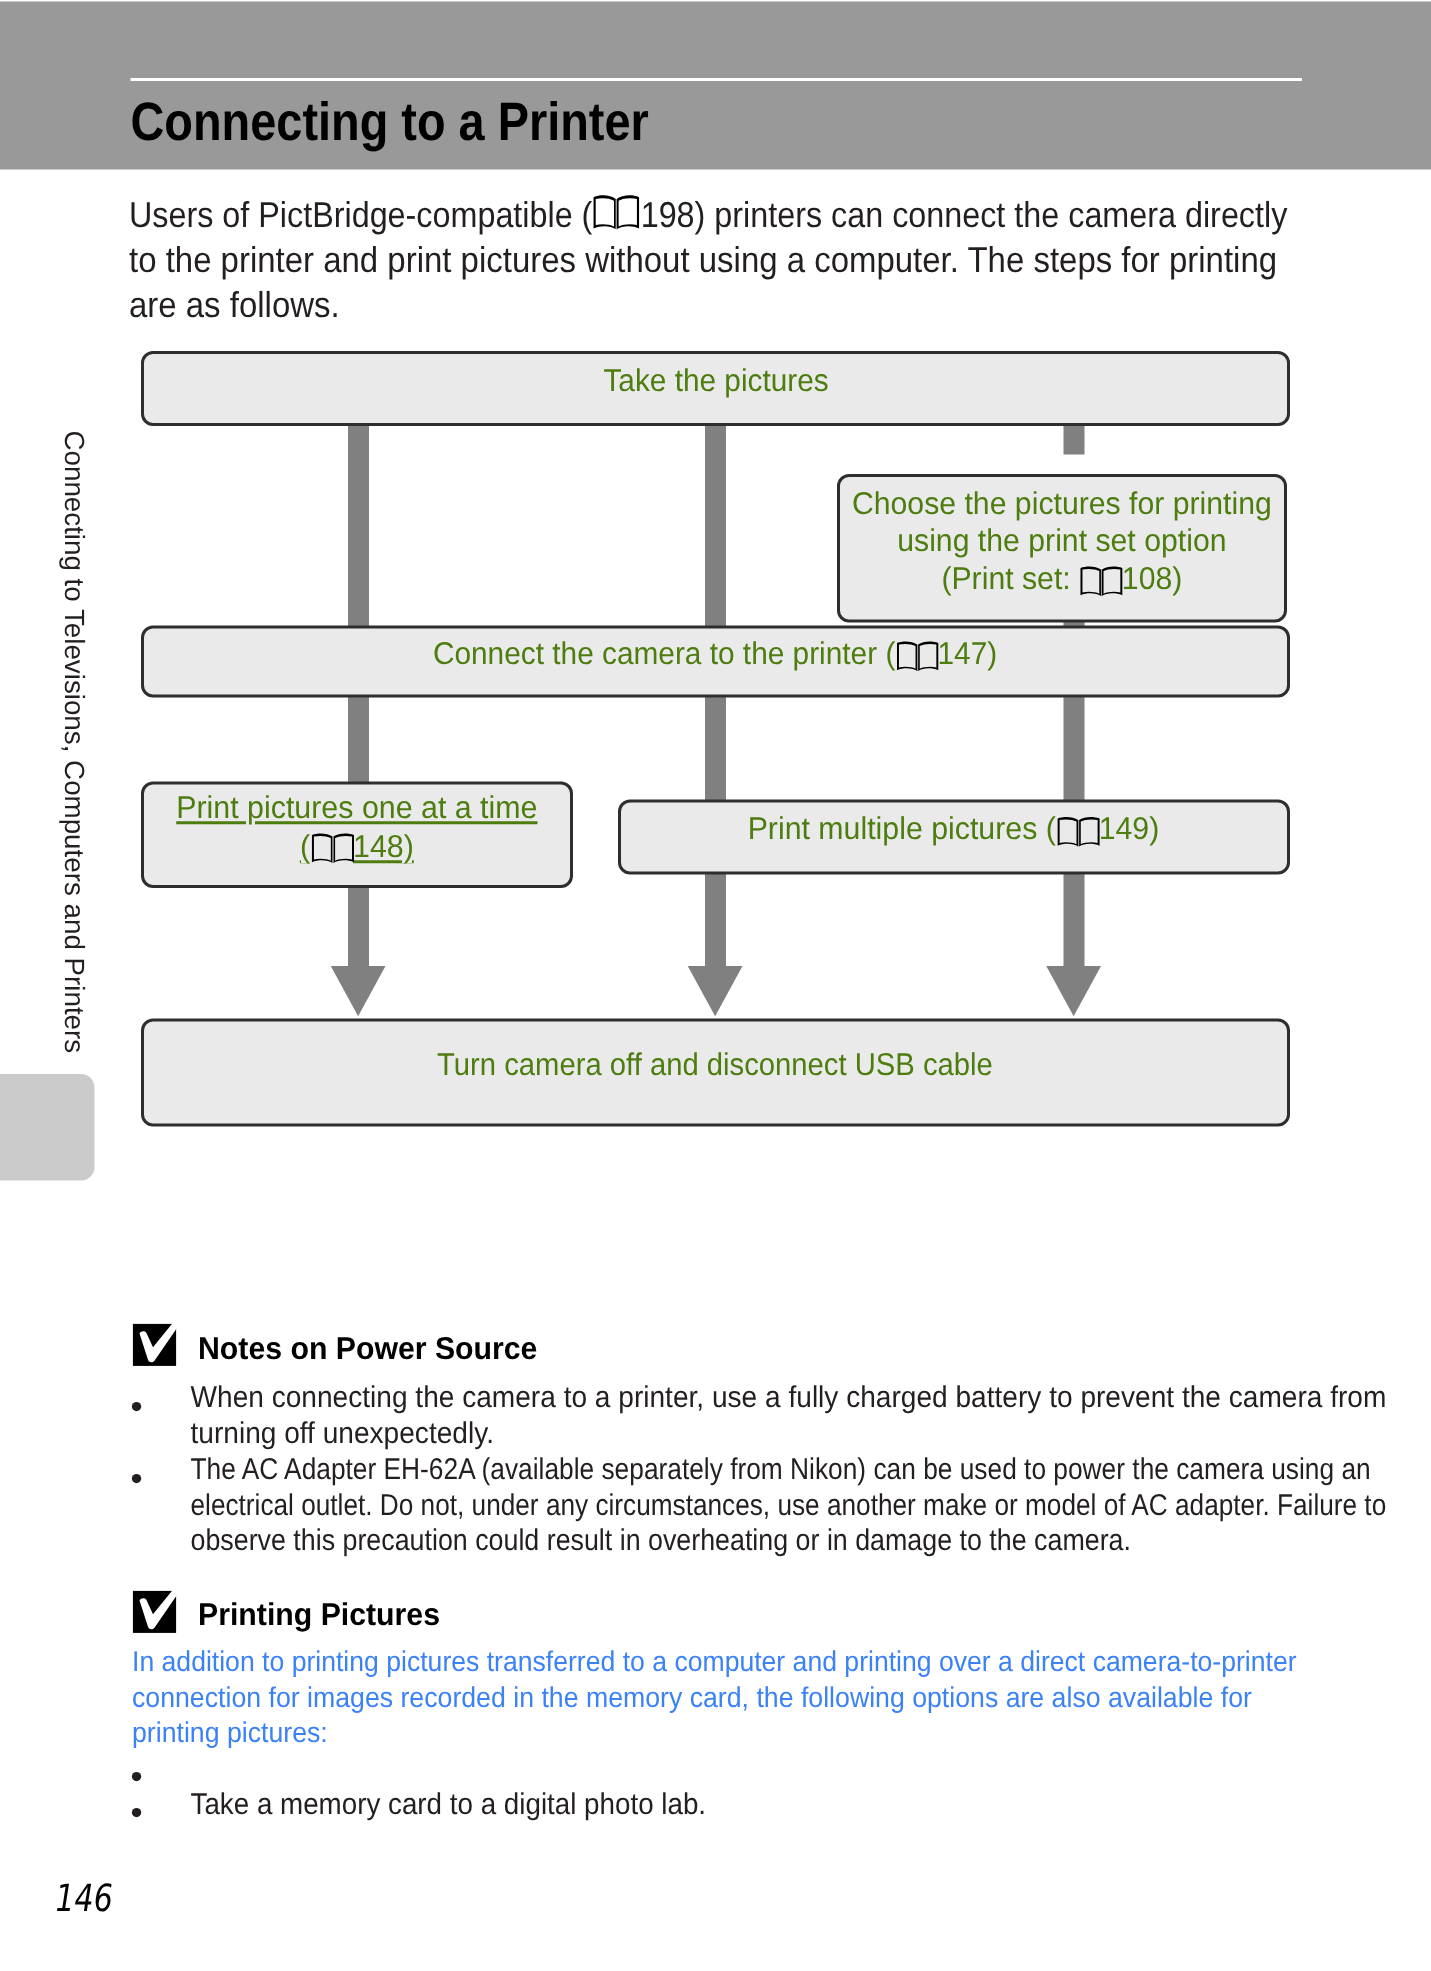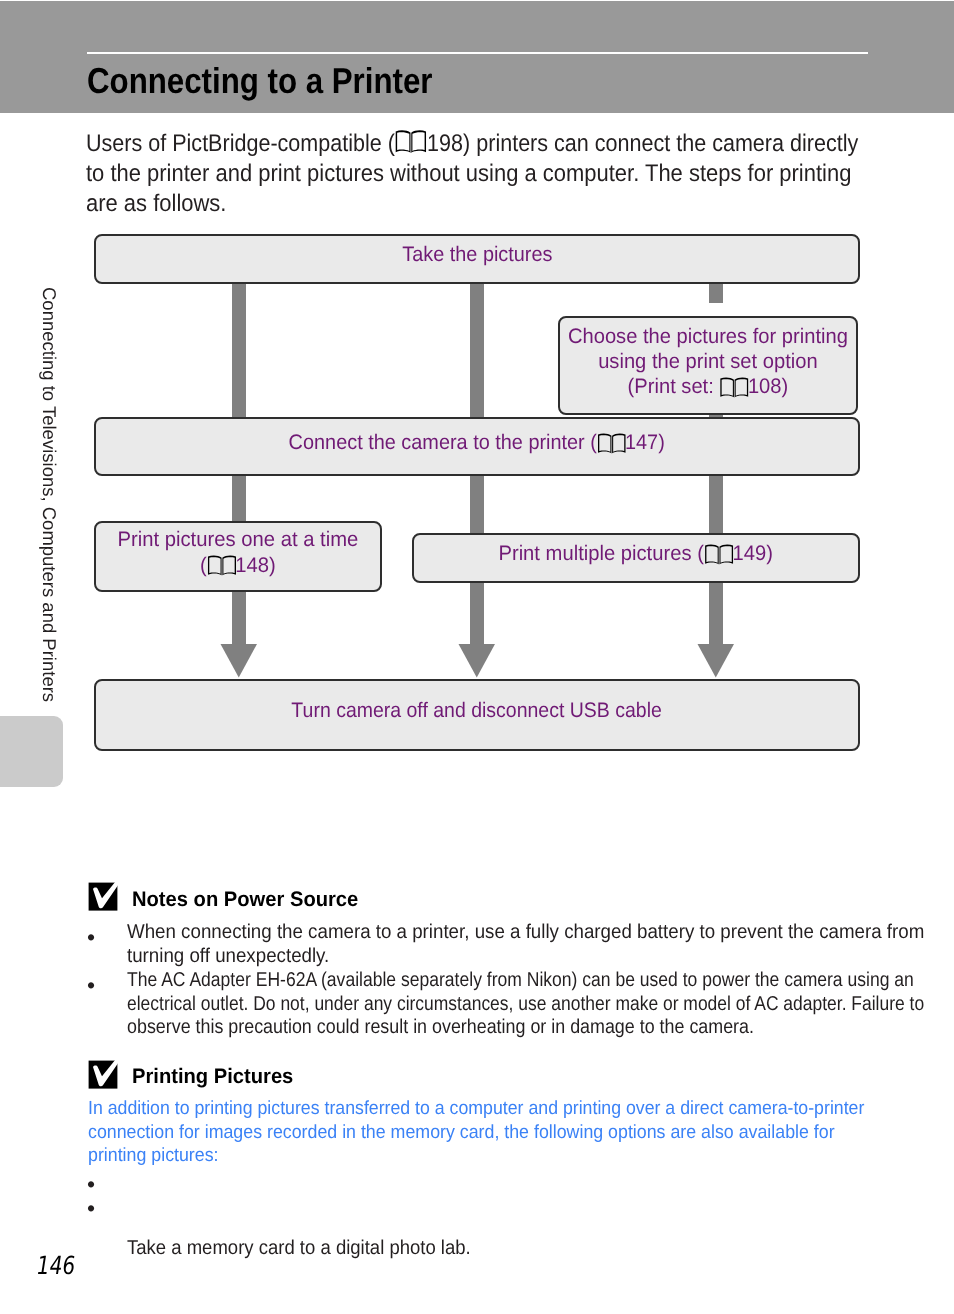--- a/index.html
+++ b/index.html
@@ -22,21 +22,21 @@
 
   
   .sidetab{position:absolute;left:-14px;top:716px;width:77px;height:71px;background:#cbcbcb;border-radius:9px;}
   .vside{position:absolute;left:38px;top:287px;font-size:18.5px;white-space:nowrap;color:#231f20;
          writing-mode:vertical-rl;text-orientation:mixed;}
 
   
   .flowsvg{position:absolute;left:0;top:0;z-index:1;}
   .fbox{position:absolute;box-sizing:border-box;border:2.4px solid #2e2e2e;border-radius:8px;background:#eaeaea;
         display:flex;align-items:center;justify-content:center;text-align:center;
-        font-size:21px;line-height:25.2px;color:#701a75;z-index:3;}
+        font-size:21px;line-height:25.2px;color:#4d7c0f;z-index:3;}
   .fbox>*{transform:scaleX(0.928) translateY(-4.5px);white-space:nowrap;}
   .fbox[data-name="flow-box-take-pictures"]>*{transform:scaleX(0.9456) translateY(-4.5px);}
   .fbox[data-name="flow-box-connect-camera"]>*{transform:scaleX(0.9466) translateY(-4.5px);}
   .fbox[data-name="flow-box-print-one"]>*{transform:scaleX(0.9642) translateY(-4.5px);}
   .fbox[data-name="flow-box-print-multiple"]>*{transform:scaleX(0.9619) translateY(-4.5px);}
   .fbox[data-name="flow-box-turn-off"]>*{transform:scaleX(0.928) translateY(-4.5px);}
   .fbox[data-name="flow-box-choose-pictures"]>*{transform:scaleX(0.9593) translateY(-4.5px);}
 
   
   .noteicon{position:absolute;width:30px;height:29px;}
@@ -116,27 +116,27 @@
   <div class="fbox" data-name="flow-box-choose-pictures" style="left:558px;top:316px;width:300px;height:99px;">
     <div data-name="flow-box-2-lines">
       <div data-name="flow-box-2-line1">Choose the pictures for printing</div>
       <div data-name="flow-box-2-line2">using the print set option</div>
       <div data-name="flow-box-2-line3"><span data-name="flow-box-2-line3-prefix">(Print set: </span><svg class="bk" data-name="book-icon" viewBox="0 0 29 21" preserveAspectRatio="none">
             <use href="#bookico"></use>
           </svg><span data-name="flow-box-2-line3-suffix">108)</span></div>
     </div>
   </div>
 
-  <div class="fbox" data-name="flow-box-connect-camera" style="left:94px;top:417px;width:766px;height:59px;">
+  <div class="fbox" data-name="flow-box-connect-camera" style="left:94px;top:417px;width:766px;height:48px;">
     <div data-name="flow-box-3-label"><span data-name="flow-box-3-prefix">Connect the camera to the printer (</span><svg class="bk" data-name="book-icon" viewBox="0 0 29 21" preserveAspectRatio="none">
           <use href="#bookico"></use>
         </svg><span data-name="flow-box-3-suffix">147)</span></div>
   </div>
 
-  <div class="fbox" data-name="flow-box-print-one" style="left:94px;top:521px;width:288px;height:71px;">
+  <div class="fbox" data-name="flow-box-print-one" style="left:94px;top:521px;width:288px;height:71px;text-decoration:underline;">
     <div data-name="flow-box-4-lines">
       <div data-name="flow-box-4-line1">Print pictures one at a time</div>
       <div data-name="flow-box-4-line2"><span data-name="flow-box-4-line2-prefix">(</span><svg class="bk" data-name="book-icon" viewBox="0 0 29 21" preserveAspectRatio="none">
             <use href="#bookico"></use>
           </svg><span data-name="flow-box-4-line2-suffix">148)</span></div>
     </div>
   </div>
 
   <div class="fbox" data-name="flow-box-print-multiple" style="left:412px;top:533px;width:448px;height:50px;">
     <div data-name="flow-box-5-label"><span data-name="flow-box-5-prefix">Print multiple pictures (</span><svg class="bk" data-name="book-icon" viewBox="0 0 29 21" preserveAspectRatio="none">
@@ -172,19 +172,19 @@
   <div class="notehead" data-name="printing-pictures-heading" style="left:132px;top:1065px;">Printing Pictures</div>
 
   <div class="para" data-name="printing-pictures-paragraph" style="left:88px;top:1097px;">
     <div data-name="printing-pictures-p-line1" style="transform:scaleX(0.9329)">In addition to printing pictures transferred to a computer and printing over a direct camera-to-printer</div>
     <div data-name="printing-pictures-p-line2" style="transform:scaleX(0.9363)">connection for images recorded in the memory card, the following options are also available for</div>
     <div data-name="printing-pictures-p-line3" style="transform:scaleX(0.9363)">printing pictures:</div>
   </div>
 
   <div class="bdot" data-name="bullet-dot-printing-1" style="left:87px;top:1173px;">•</div>
   <div class="bdot" data-name="bullet-dot-printing-2" style="left:87px;top:1197px;">•</div>
-  <div class="bullet" data-name="printing-pictures-bullet-2" style="left:107px;top:1237px;">
+  <div class="bullet" data-name="printing-pictures-bullet-2" style="left:107px;top:1192px;">
     <div data-name="printing-pictures-b2" style="transform:scaleX(0.9257)">Take a memory card to a digital photo lab.</div>
   </div>
 
 
   <div class="pagenum" data-name="page-number">146</div>
 </div>
 
 </body></html>

